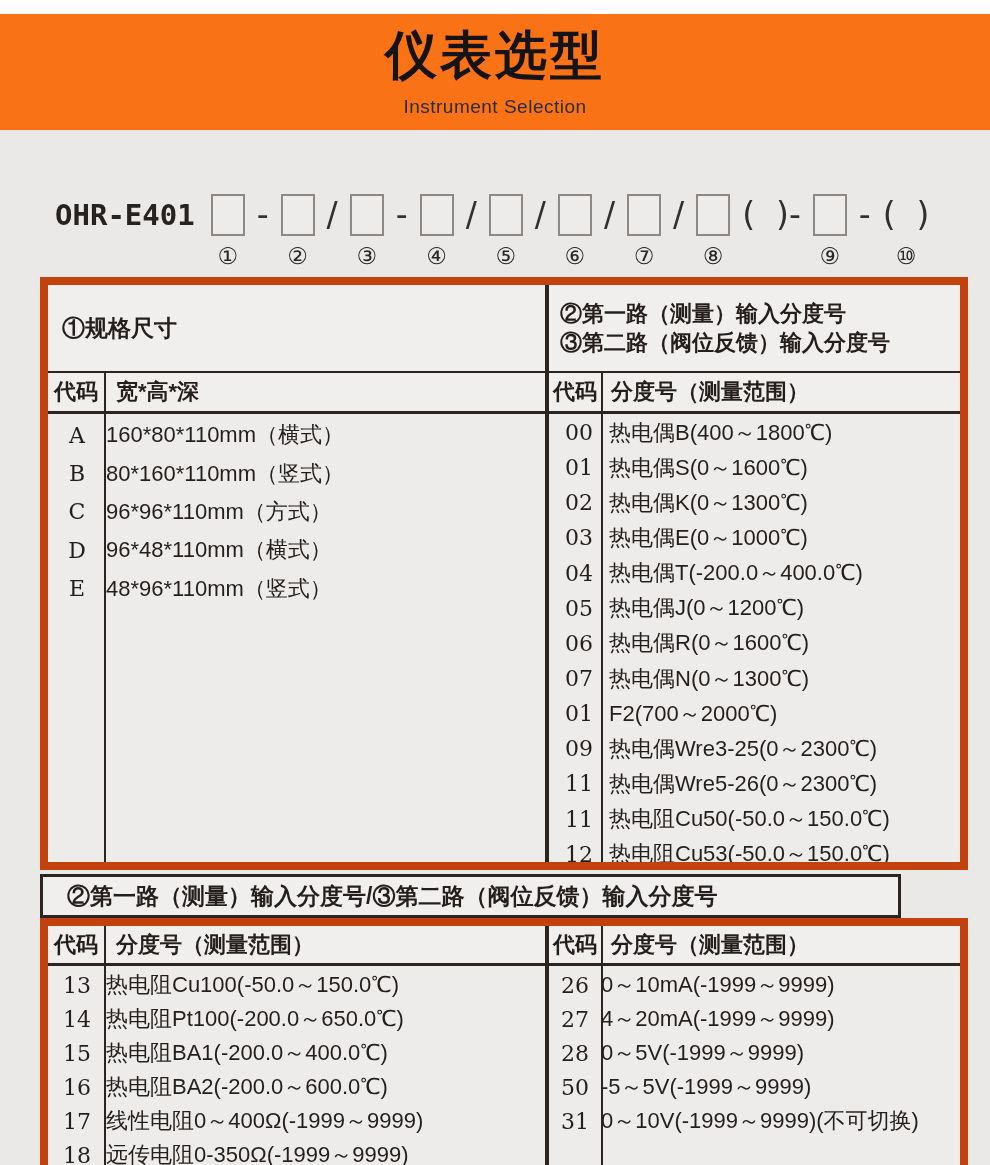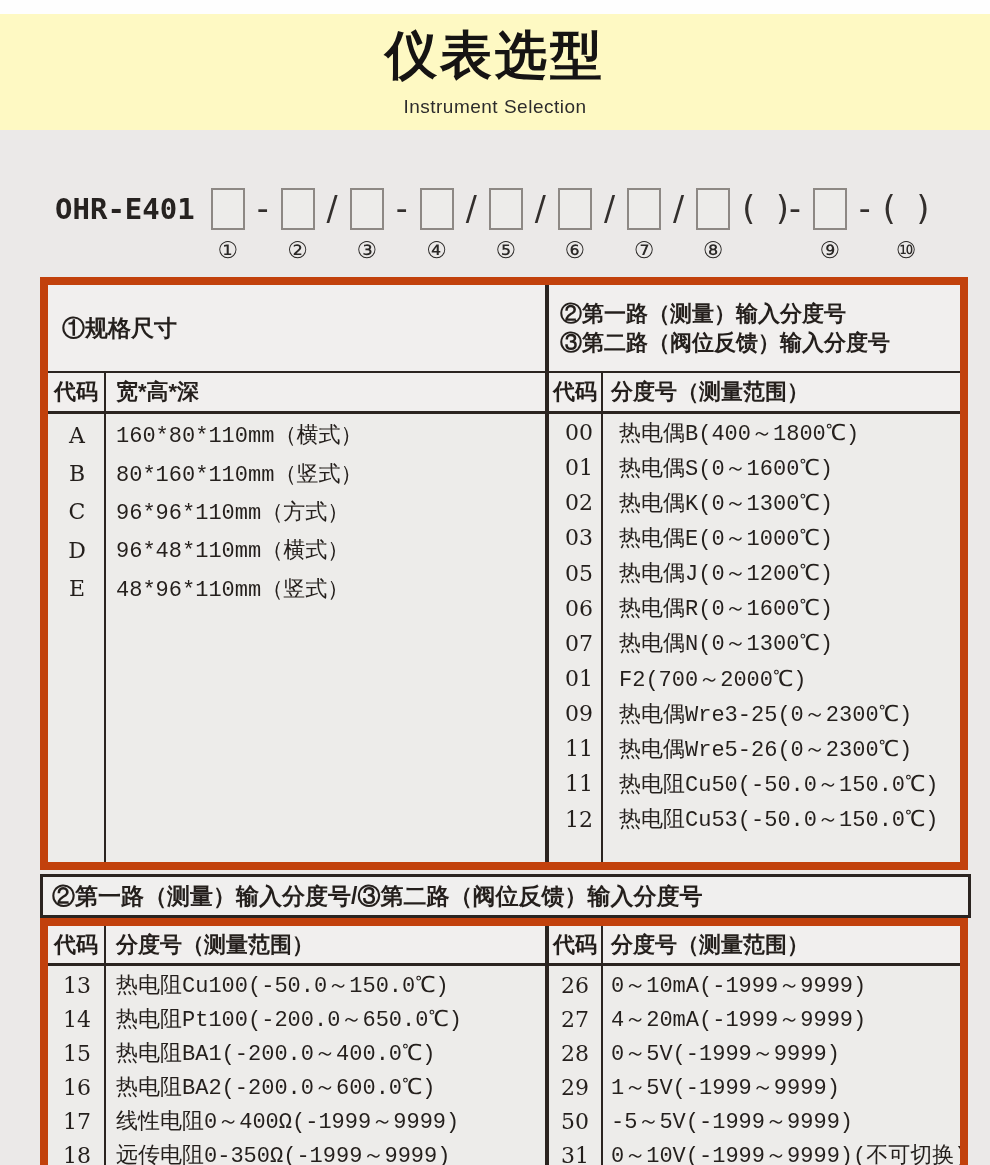--- a/index.html
+++ b/index.html
@@ -4,55 +4,55 @@
 <style>
   html,body{margin:0;padding:0}
   body{
     width:990px;height:1165px;position:relative;overflow:hidden;
     background:#ebe9e8;color:#241f1c;
     font-family:"Liberation Sans",sans-serif;
   }
   .abs{position:absolute}
   
   .top-strip{left:0;top:0;width:990px;height:14px;background:#fefefe}
-  .banner{left:0;top:14px;width:990px;height:116px;background:#fef9c3;text-align:center}
+  .banner{left:0;top:14px;width:990px;height:116px;background:#f97316;text-align:center}
   .banner-title{padding-top:12px;font-size:52px;font-weight:bold;letter-spacing:3px;color:#161413;line-height:1.12}
   .banner-subtitle{font-size:19px;color:#2d2c2c;letter-spacing:.5px;margin-top:12px}
   
-  .model{left:55px;top:188px;display:flex;align-items:flex-start;gap:12px}
+  .model{left:55px;top:194px;display:flex;align-items:flex-start;gap:12px}
   .mprefix{font-family:"DejaVu Sans Mono",monospace;font-weight:600;font-size:29px;line-height:42px;letter-spacing:0;color:#262220;margin-right:4px}
   .munit{display:flex;flex-direction:column;align-items:center}
   .mbox{width:30px;height:38px;border:2px solid #8d8884;background:#edecea;box-sizing:content-box}
   .msep{font-family:"DejaVu Sans",sans-serif;font-size:33px;line-height:42px;white-space:pre;color:#332f2d}
   .mcircle{margin-top:7px;height:26px;font-family:"DejaVu Sans",sans-serif;font-size:23px;color:#2a2826}
   
   .tbl{background:#edecea;border:8px solid #c2410c;box-sizing:border-box;overflow:hidden}
   #t1{left:40px;top:277px;width:928px;height:593px}
   #t2{left:40px;top:918px;width:928px;height:247px;border-bottom:none}
   .vline,.hline{position:absolute;background:#2b2420}
   .headbg{position:absolute;background:#f1efee}
   .bold-cn{font-weight:bold;font-family:"Liberation Sans",sans-serif}
   .cell{position:absolute;white-space:nowrap}
   .sub-cell{line-height:38px;font-size:22px;font-weight:bold;white-space:nowrap;position:absolute}
   .rows{position:absolute}
   .row{display:flex;align-items:center}
   .code{text-align:center;font-family:"DejaVu Serif",serif;font-size:22px;flex:none}
-  .desc{padding-left:10px;font-family:Liberation Mono, monospace;font-size:22px;white-space:nowrap}
+  .desc{padding-left:0;font-family:Liberation Sans, sans-serif;font-size:22px;white-space:nowrap}
   
   .t1-head-left{left:14px;top:0;width:480px;height:86px;display:flex;align-items:center;font-size:23px}
   .t1-head-right{left:512px;top:0;width:406px;height:86px;display:flex;flex-direction:column;justify-content:center;font-size:22px;line-height:29px}
   .t1-left-rows{left:0;top:131px;width:497px}
   .t1-left-rows .row{height:38.4px}
   .t1-left-rows .code{width:58px}
   .t1-right-rows{left:501px;top:130px;width:421px}
   .t1-right-rows .row{height:35.15px}
   .t1-right-rows .code{width:60px}
   
-  #sec2{left:40px;top:874px;width:931px;height:44px;border:3px solid #2b2420;box-sizing:border-box;
-        background:#f0efee;display:flex;align-items:center;padding-left:9px;font-size:23px;font-weight:bold;white-space:nowrap}
+  #sec2{left:40px;top:874px;width:861px;height:44px;border:3px solid #2b2420;box-sizing:border-box;
+        background:#f0efee;display:flex;align-items:center;padding-left:24px;font-size:23px;font-weight:bold;white-space:nowrap}
   
   .t2-left-rows{left:0;top:42px;width:497px}
   .t2-right-rows{left:501px;top:42px;width:421px}
   #t2 .row{height:34px}
   .t2-left-rows .code{width:58px}
   .t2-right-rows .code{width:52px}
 </style>
 </head>
 <body>
 
@@ -199,20 +199,24 @@
       </div>
       <div class="row">
         <div class="code">02</div>
         <div class="desc">热电偶K(0～1300℃)</div>
       </div>
       <div class="row">
         <div class="code">03</div>
         <div class="desc">热电偶E(0～1000℃)</div>
       </div>
       <div class="row">
+        <div class="code">04</div>
+        <div class="desc">热电偶T(-200.0～400.0℃)</div>
+      </div>
+      <div class="row">
         <div class="code">05</div>
         <div class="desc">热电偶J(0～1200℃)</div>
       </div>
       <div class="row">
         <div class="code">06</div>
         <div class="desc">热电偶R(0～1600℃)</div>
       </div>
       <div class="row">
         <div class="code">07</div>
         <div class="desc">热电偶N(0～1300℃)</div>
@@ -287,24 +291,20 @@
       </div>
       <div class="row">
         <div class="code">27</div>
         <div class="desc">4～20mA(-1999～9999)</div>
       </div>
       <div class="row">
         <div class="code">28</div>
         <div class="desc">0～5V(-1999～9999)</div>
       </div>
       <div class="row">
-        <div class="code">29</div>
-        <div class="desc">1～5V(-1999～9999)</div>
-      </div>
-      <div class="row">
         <div class="code">50</div>
         <div class="desc">-5～5V(-1999～9999)</div>
       </div>
       <div class="row">
         <div class="code">31</div>
         <div class="desc">0～10V(-1999～9999)(不可切换)</div>
       </div>
     </div>
 </div>
 

